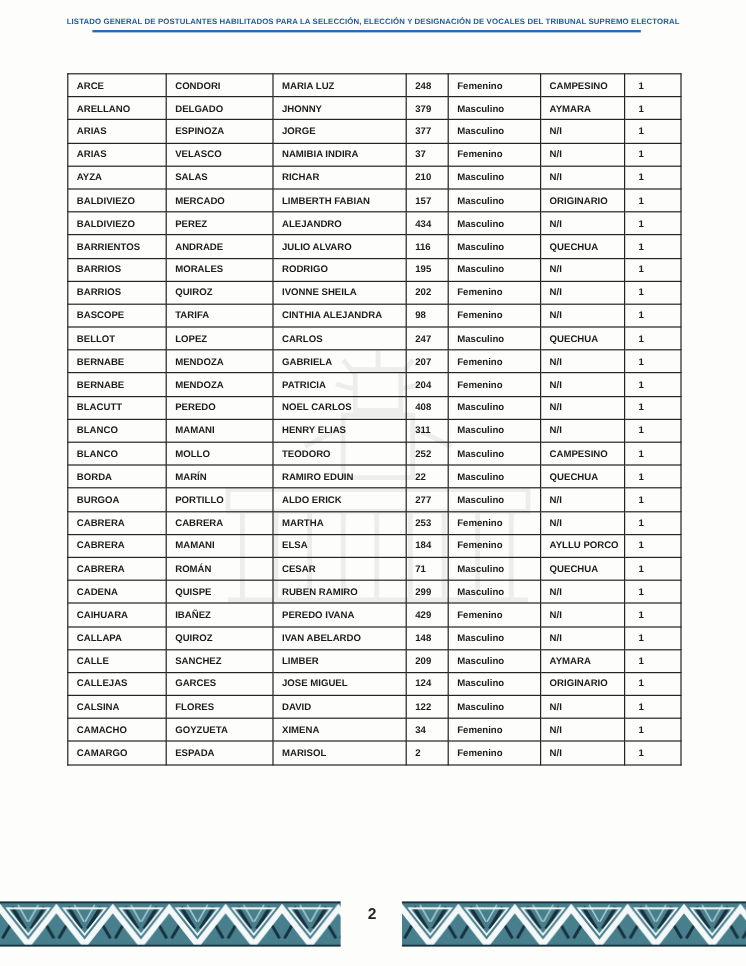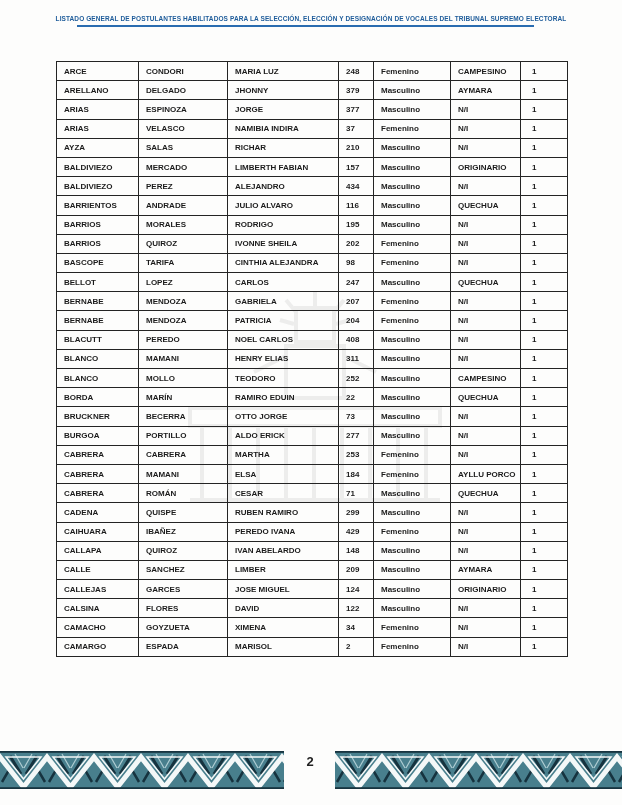--- a/index.html
+++ b/index.html
@@ -255,29 +255,20 @@
           <td>CAMPESINO</td>
           <td>1</td>
         </tr>
         <tr>
           <td>BORDA</td>
           <td>MARÍN</td>
           <td>RAMIRO EDUIN</td>
           <td>22</td>
           <td>Masculino</td>
           <td>QUECHUA</td>
-          <td>1</td>
-        </tr>
-        <tr>
-          <td>BRUCKNER</td>
-          <td>BECERRA</td>
-          <td>OTTO JORGE</td>
-          <td>73</td>
-          <td>Masculino</td>
-          <td>N/I</td>
           <td>1</td>
         </tr>
         <tr>
           <td>BURGOA</td>
           <td>PORTILLO</td>
           <td>ALDO ERICK</td>
           <td>277</td>
           <td>Masculino</td>
           <td>N/I</td>
           <td>1</td>

